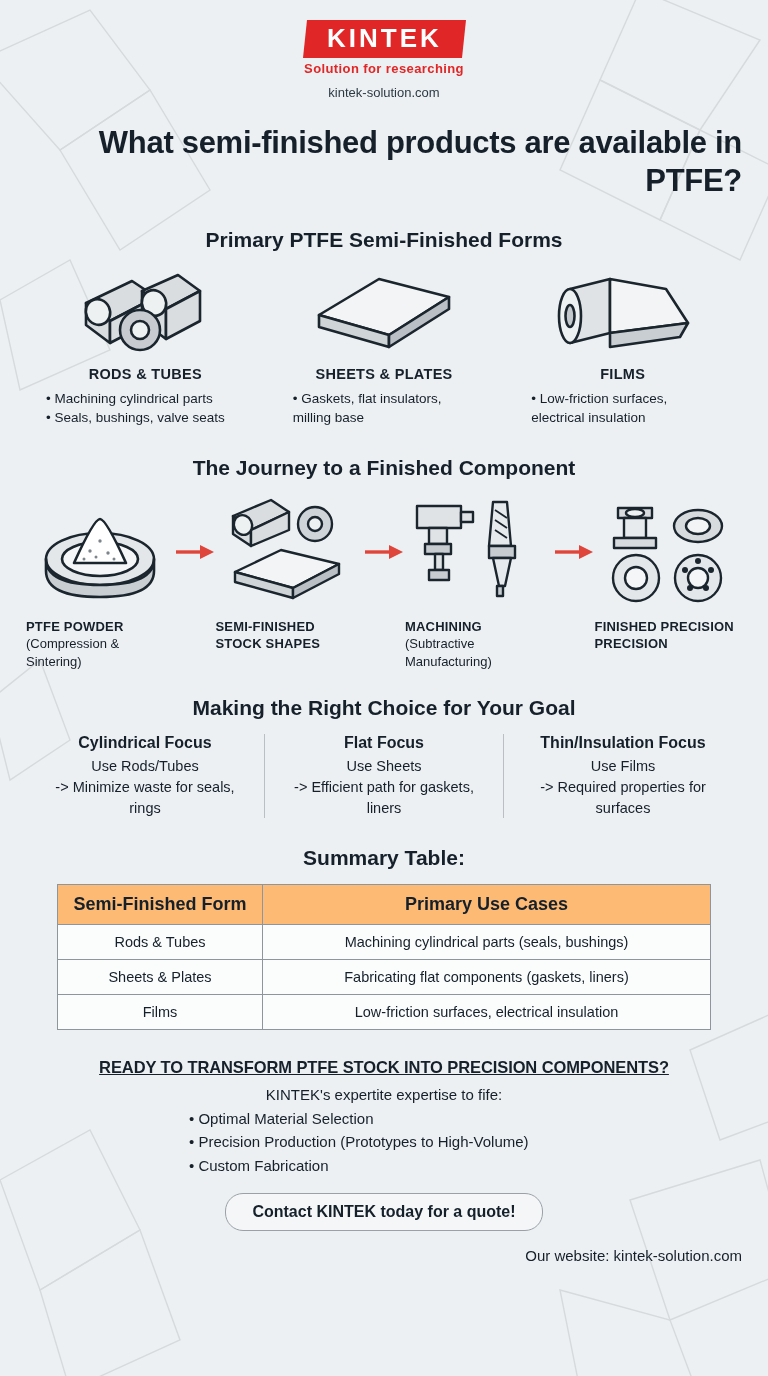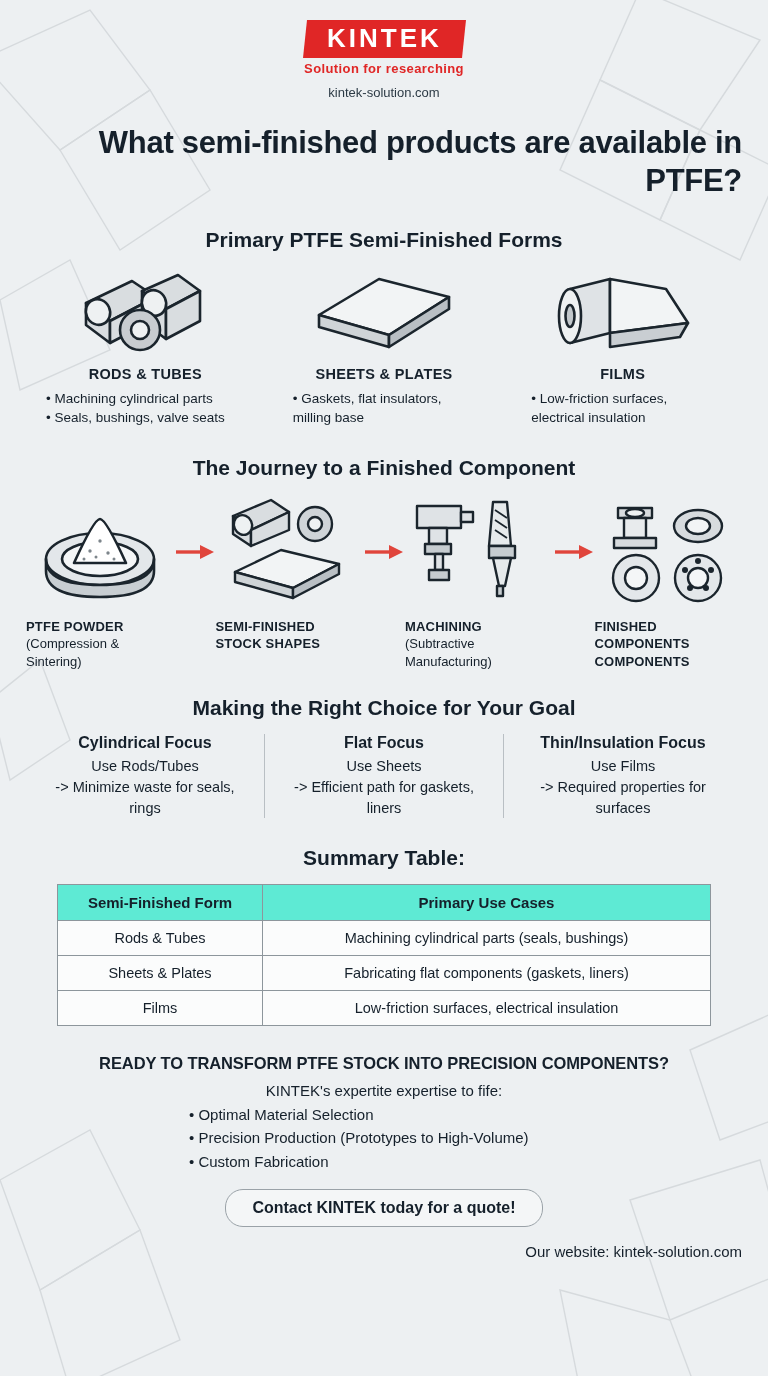--- a/index.html
+++ b/index.html
@@ -132,30 +132,31 @@
     margin: 14px auto 0 auto;
     border-collapse: collapse;
     background: #fbfcfc;
   }
   table.summary th, table.summary td {
     border: 1px solid #8d969c;
     padding: 9px 8px;
     text-align: center;
     font-size: 14.5px;
   }
-  table.summary th { background: #5eead4; font-weight: bold; font-size: 15px; }
+  table.summary th { background: #fdba74; font-weight: bold; font-size: 18px; }
   table.summary td.first { width: 205px; }
 
   
   .cta-head {
     text-align: center;
     font-weight: bold;
     font-size: 16.5px;
     margin-top: 28px;
     letter-spacing: -0.1px;
+    text-decoration: underline;
   }
   .cta-sub { text-align: center; font-size: 15px; margin-top: 9px; }
   .cta-list {
     width: 420px;
     margin: 4px auto 0 auto;
     font-size: 15px;
     line-height: 1.55;
   }
   .cta-list div { text-indent: -11px; padding-left: 26px; }
   .cta-btn-wrap { text-align: center; margin-top: 16px; }
@@ -403,21 +404,21 @@
             <g fill="#1b252d">
               <circle cx="100" cy="65" r="3"></circle>
                 <circle cx="113" cy="74" r="3"></circle>
               <circle cx="108" cy="92" r="3"></circle>
                 <circle cx="92" cy="92" r="3"></circle>
               <circle cx="87" cy="74" r="3"></circle>
             </g>
           </svg>
         </div>
         <div class="j-label">
-          <b>FINISHED COMPONENTS COMPONENTS</b>
+          <b>FINISHED PRECISION PRECISION</b>
         </div>
       </div>
 
     </div>
 
     <h2 class="section tight">Making the Right Choice for Your Goal</h2>
 
     <div class="choices">
       <div class="choice">
         <h3>Cylindrical Focus</h3>

